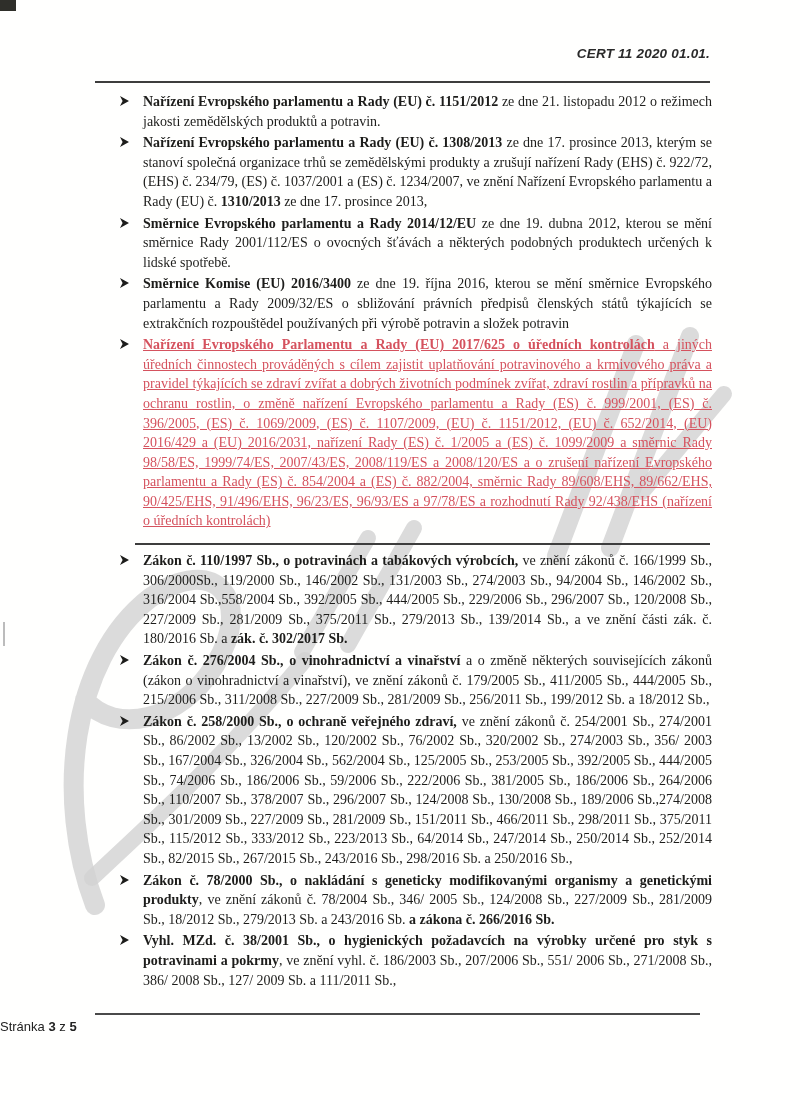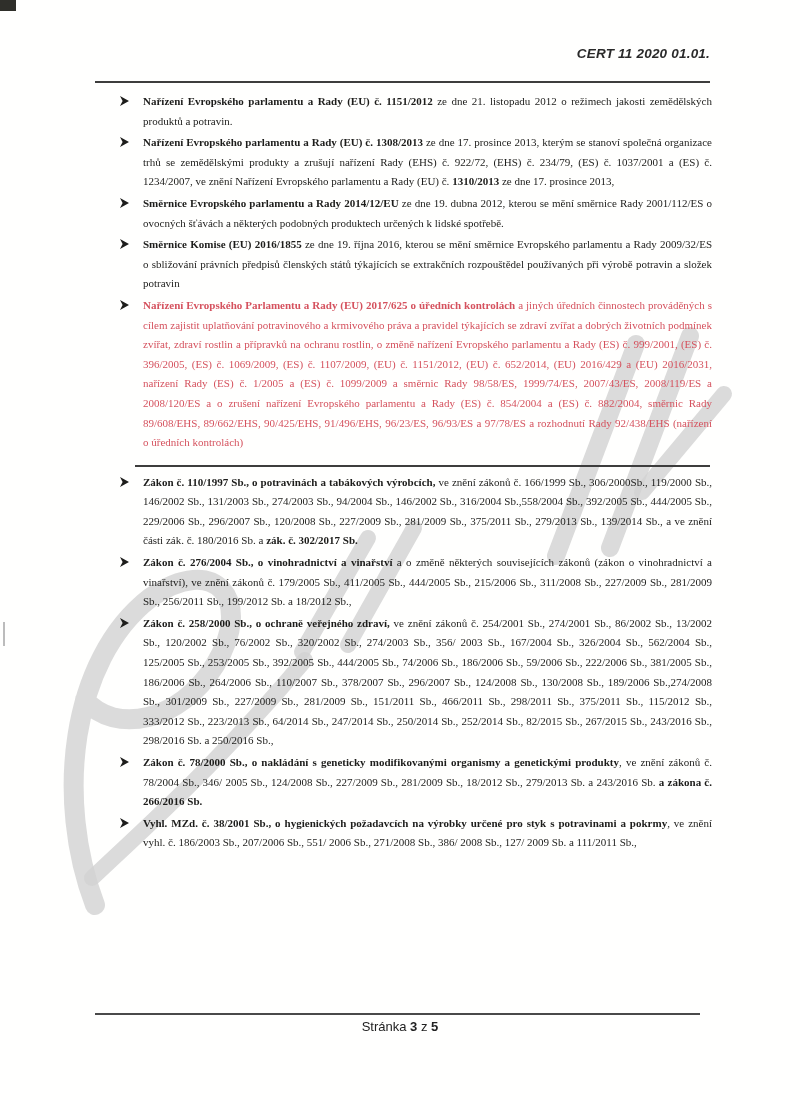--- a/index.html
+++ b/index.html
@@ -12,30 +12,30 @@
   .header-ref{
     position:absolute;top:46px;right:90px;
     font-family:"Liberation Sans", sans-serif;font-style:italic;font-weight:700;
     font-size:13.5px;color:#2a2a2a;letter-spacing:.2px;
   }
   .top-rule{position:absolute;left:95px;right:90px;top:81px;height:2px;background:var(--rule,#3d3d3d);}
   .watermark{position:absolute;left:0;top:0;z-index:0;pointer-events:none;}
   .content{position:absolute;top:92px;left:0;right:0;z-index:1;}
   .item{
     position:relative;padding:0 88px 0 143px;margin:0 0 2px 0;
-    text-align:justify;font-size:11px;line-height:19.6px;
+    text-align:justify;font-size:14px;line-height:19.6px;
   }
   .item .b{font-weight:700;}
-  .item.red{color:var(--red,#d5525e);}
+  .item.red{color:var(--red,#d5525e);text-decoration:underline;}
   .bullet{position:absolute;left:120px;top:4px;line-height:0;}
   .mid-rule{height:2px;background:var(--rule,#3d3d3d);margin:12px 90px 6px 135px;}
   .footer{position:absolute;left:0;right:0;top:1013px;z-index:1;}
   .footer-rule{height:2px;background:#4a4a4a;margin:0 100px 0 95px;}
   .footer-text{
-    text-align:center;margin-top:4px;font-family:"Liberation Sans", sans-serif;
+    text-align:left;margin-top:4px;font-family:"Liberation Sans", sans-serif;
     font-size:13px;color:#222;
   }
   .footer-text b{font-weight:700;}
 </style>
 </head>
 <body>
 
 <div class="page">
 
   <div class="corner-mark"></div>
@@ -61,21 +61,21 @@
             <polygon points="0,0 9,5 0,10 2.6,5" fill="#1d1d1b"></polygon>
           </svg></span><span class="b">Nařízení Evropského parlamentu a Rady (EU) č. 1151/2012</span><span> ze dne 21. listopadu 2012 o režimech jakosti zemědělských produktů a potravin.</span></div>
       <div class="item"><span class="bullet"><svg width="9" height="10" viewBox="0 0 9 10">
             <polygon points="0,0 9,5 0,10 2.6,5" fill="#1d1d1b"></polygon>
           </svg></span><span class="b">Nařízení Evropského parlamentu a Rady (EU) č. 1308/2013</span><span> ze dne 17. prosince 2013, kterým se stanoví společná organizace trhů se zemědělskými produkty a zrušují nařízení Rady (EHS) č. 922/72, (EHS) č. 234/79, (ES) č. 1037/2001 a (ES) č. 1234/2007, ve znění Nařízení Evropského parlamentu a Rady (EU) č. </span><span class="b">1310/2013</span><span> ze dne 17. prosince 2013,</span></div>
       <div class="item"><span class="bullet"><svg width="9" height="10" viewBox="0 0 9 10">
             <polygon points="0,0 9,5 0,10 2.6,5" fill="#1d1d1b"></polygon>
           </svg></span><span class="b">Směrnice Evropského parlamentu a Rady 2014/12/EU</span><span> ze dne 19. dubna 2012, kterou se mění směrnice Rady 2001/112/ES o ovocných šťávách a některých podobných produktech určených k lidské spotřebě.</span></div>
       <div class="item"><span class="bullet"><svg width="9" height="10" viewBox="0 0 9 10">
             <polygon points="0,0 9,5 0,10 2.6,5" fill="#1d1d1b"></polygon>
-          </svg></span><span class="b">Směrnice Komise (EU) 2016/1855</span><span> ze dne 19. října 2016, kterou se mění směrnice Evropského parlamentu a Rady 2009/32/ES o sbližování právních předpisů členských států týkajících se extrakčních rozpouštědel používaných při výrobě potravin a složek potravin</span></div>
+          </svg></span><span class="b">Směrnice Komise (EU) 2016/3400</span><span> ze dne 19. října 2016, kterou se mění směrnice Evropského parlamentu a Rady 2009/32/ES o sbližování právních předpisů členských států týkajících se extrakčních rozpouštědel používaných při výrobě potravin a složek potravin</span></div>
       <div class="item red"><span class="bullet"><svg width="9" height="10" viewBox="0 0 9 10">
             <polygon points="0,0 9,5 0,10 2.6,5" fill="#1d1d1b"></polygon>
           </svg></span><span class="b">Nařízení Evropského Parlamentu a Rady (EU) 2017/625 o úředních kontrolách</span><span> a jiných úředních činnostech prováděných s cílem zajistit uplatňování potravinového a krmivového práva a pravidel týkajících se zdraví zvířat a dobrých životních podmínek zvířat, zdraví rostlin a přípravků na ochranu rostlin, o změně nařízení Evropského parlamentu a Rady (ES) č. 999/2001, (ES) č. 396/2005, (ES) č. 1069/2009, (ES) č. 1107/2009, (EU) č. 1151/2012, (EU) č. 652/2014, (EU) 2016/429 a (EU) 2016/2031, nařízení Rady (ES) č. 1/2005 a (ES) č. 1099/2009 a směrnic Rady 98/58/ES, 1999/74/ES, 2007/43/ES, 2008/119/ES a 2008/120/ES a o zrušení nařízení Evropského parlamentu a Rady (ES) č. 854/2004 a (ES) č. 882/2004, směrnic Rady 89/608/EHS, 89/662/EHS, 90/425/EHS, 91/496/EHS, 96/23/ES, 96/93/ES a 97/78/ES a rozhodnutí Rady 92/438/EHS (nařízení o úředních kontrolách)</span></div>
       <div class="mid-rule"></div>
       <div class="item"><span class="bullet"><svg width="9" height="10" viewBox="0 0 9 10">
             <polygon points="0,0 9,5 0,10 2.6,5" fill="#1d1d1b"></polygon>
           </svg></span><span class="b">Zákon č. 110/1997 Sb., o potravinách a tabákových výrobcích,</span><span> ve znění zákonů č. 166/1999 Sb., 306/2000Sb., 119/2000 Sb., 146/2002 Sb., 131/2003 Sb., 274/2003 Sb., 94/2004 Sb., 146/2002 Sb., 316/2004 Sb.,558/2004 Sb., 392/2005 Sb., 444/2005 Sb., 229/2006 Sb., 296/2007 Sb., 120/2008 Sb., 227/2009 Sb., 281/2009 Sb., 375/2011 Sb., 279/2013 Sb., 139/2014 Sb., a ve znění části zák. č. 180/2016 Sb. a </span><span class="b">zák. č. 302/2017 Sb.</span></div>
       <div class="item"><span class="bullet"><svg width="9" height="10" viewBox="0 0 9 10">
             <polygon points="0,0 9,5 0,10 2.6,5" fill="#1d1d1b"></polygon>
           </svg></span><span class="b">Zákon č. 276/2004 Sb., o vinohradnictví a vinařství</span><span> a o změně některých souvisejících zákonů (zákon o vinohradnictví a vinařství), ve znění zákonů č. 179/2005 Sb., 411/2005 Sb., 444/2005 Sb., 215/2006 Sb., 311/2008 Sb., 227/2009 Sb., 281/2009 Sb., 256/2011 Sb., 199/2012 Sb. a 18/2012 Sb.,</span></div>

